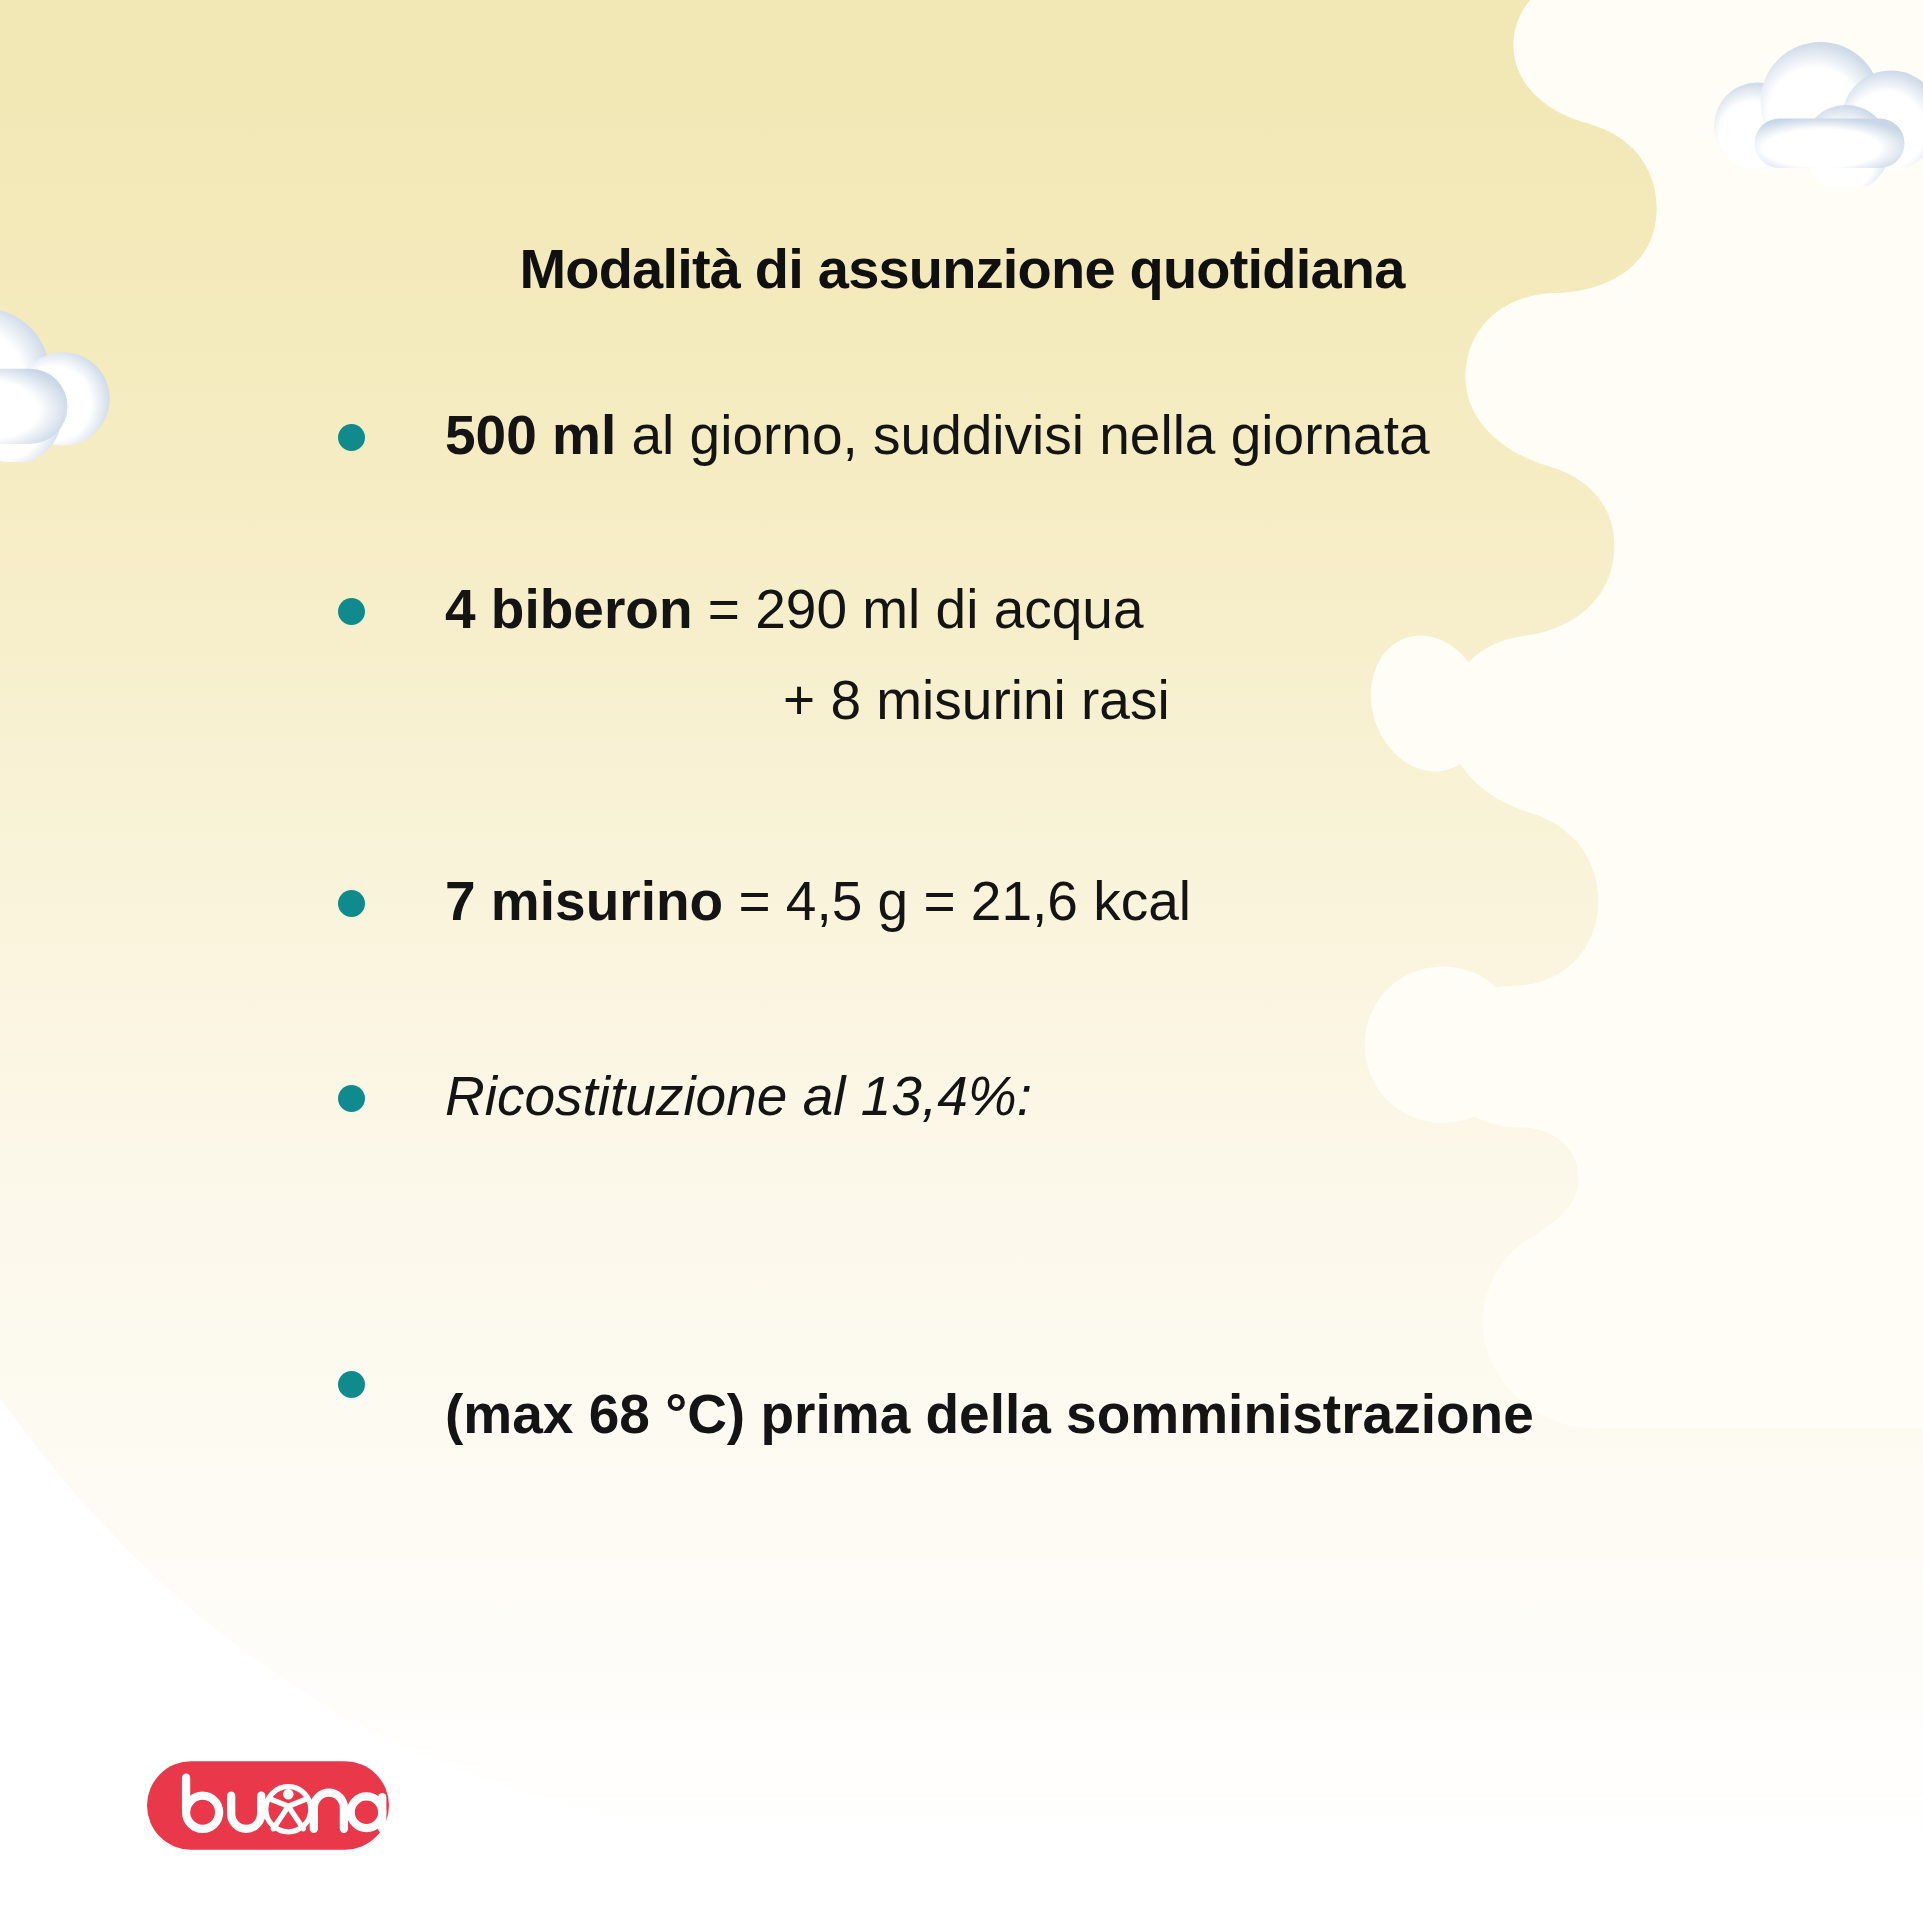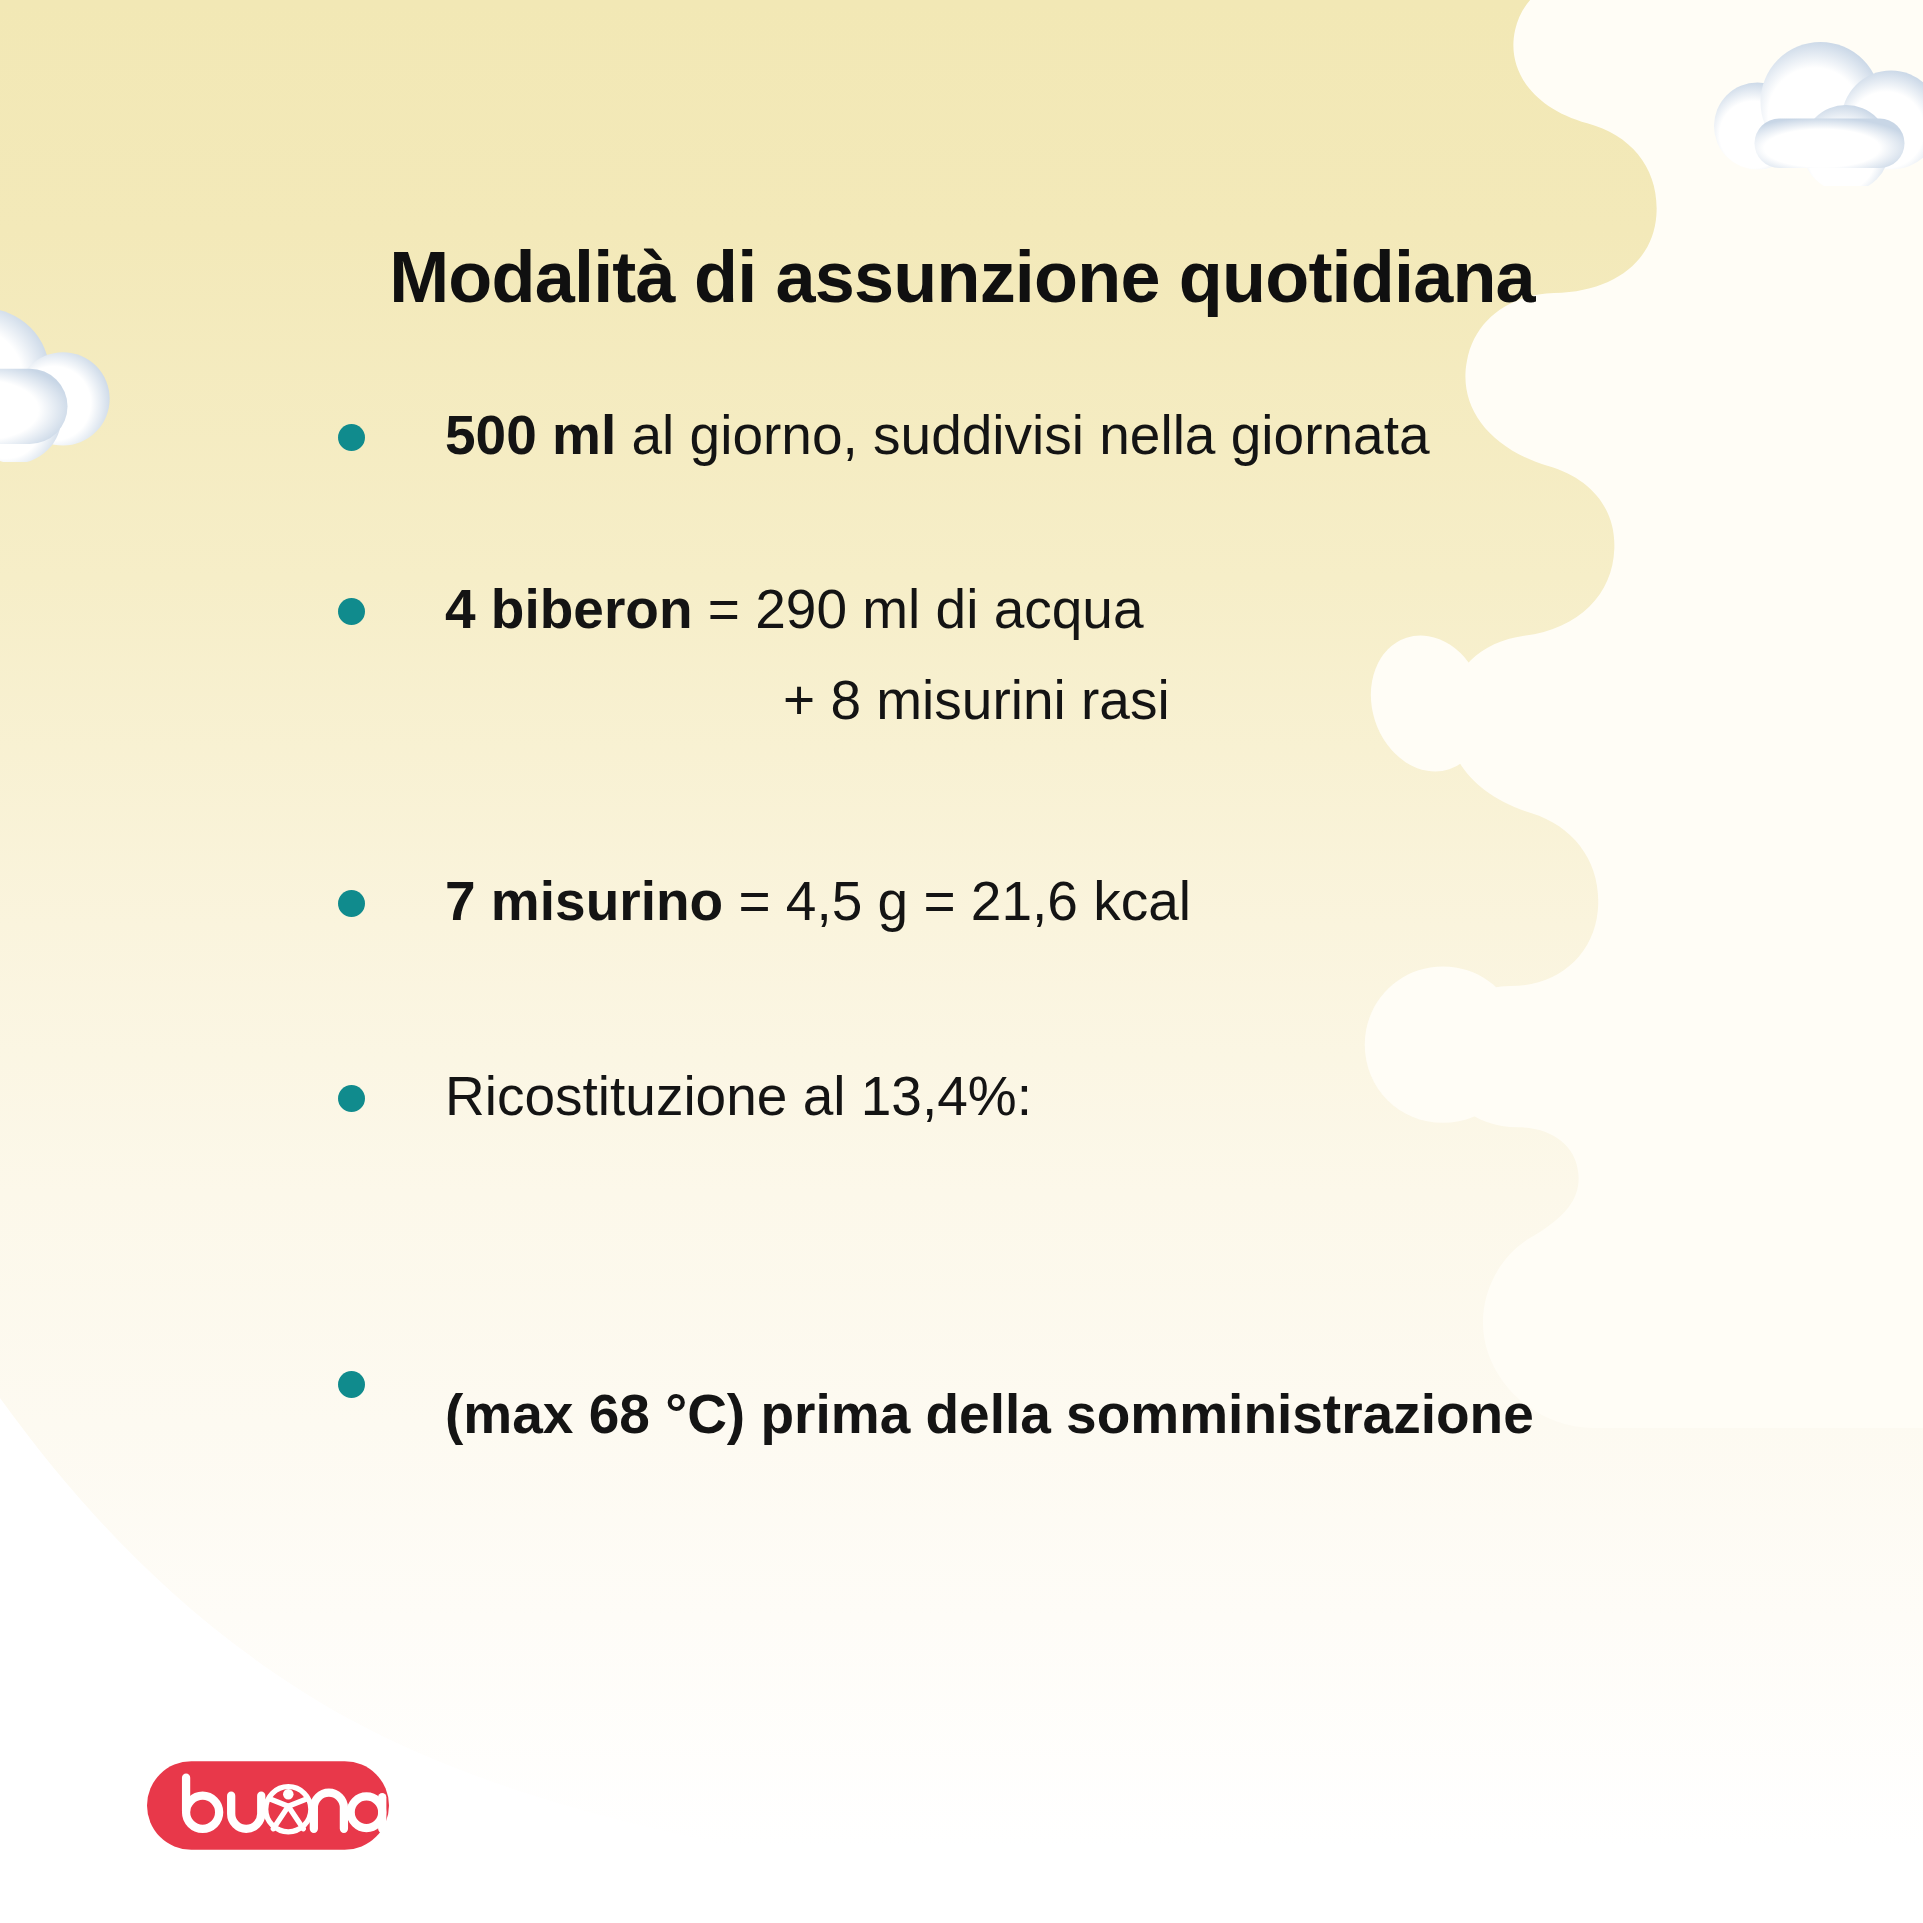--- a/index.html
+++ b/index.html
@@ -61,21 +61,21 @@
     position: absolute;
     left: 0; top: 0;
     width: 1924px;
   }
 
   .page-title {
     position: absolute;
     left: 0; top: 236px;
     width: 1924px;
     text-align: center;
-    font-size: 72px;
+    font-size: 56px;
     font-weight: 700;
     letter-spacing: -0.8px;
     color: #101010;
     white-space: nowrap;
   }
 
   .bullet-list {
     position: absolute;
     left: 338px;
     top: 406px;
@@ -106,21 +106,21 @@
 
   .bullet-body b { font-weight: 700; }
 
   .line-indent { display: block; padding-left: 338px; }
   .line-2 { display: block; margin-top: 32px; }
 
   
   .item-0 { position:absolute; top: 0px;    left:0; width:100%; }
   .item-1 { position:absolute; top: 174px;  left:0; width:100%; }
   .item-2 { position:absolute; top: 466px;  left:0; width:100%; }
-  .item-3 { position:absolute; top: 661px;  left:0; width:100%; }
+  .item-3 { position:absolute; top: 661px;  left:0; width:100%;font-style:italic; }
   .item-4 { position:absolute; top: 947px; left:0; width:100%; }
 
   .item-0 .bullet-dot { top: 18px; }
   .item-1 .bullet-dot { top: 18px; }
   .item-2 .bullet-dot { top: 18px; }
   .item-3 .bullet-dot { top: 18px; }
   .item-4 .bullet-dot { top: 18px; }
 
   
   .logo {

